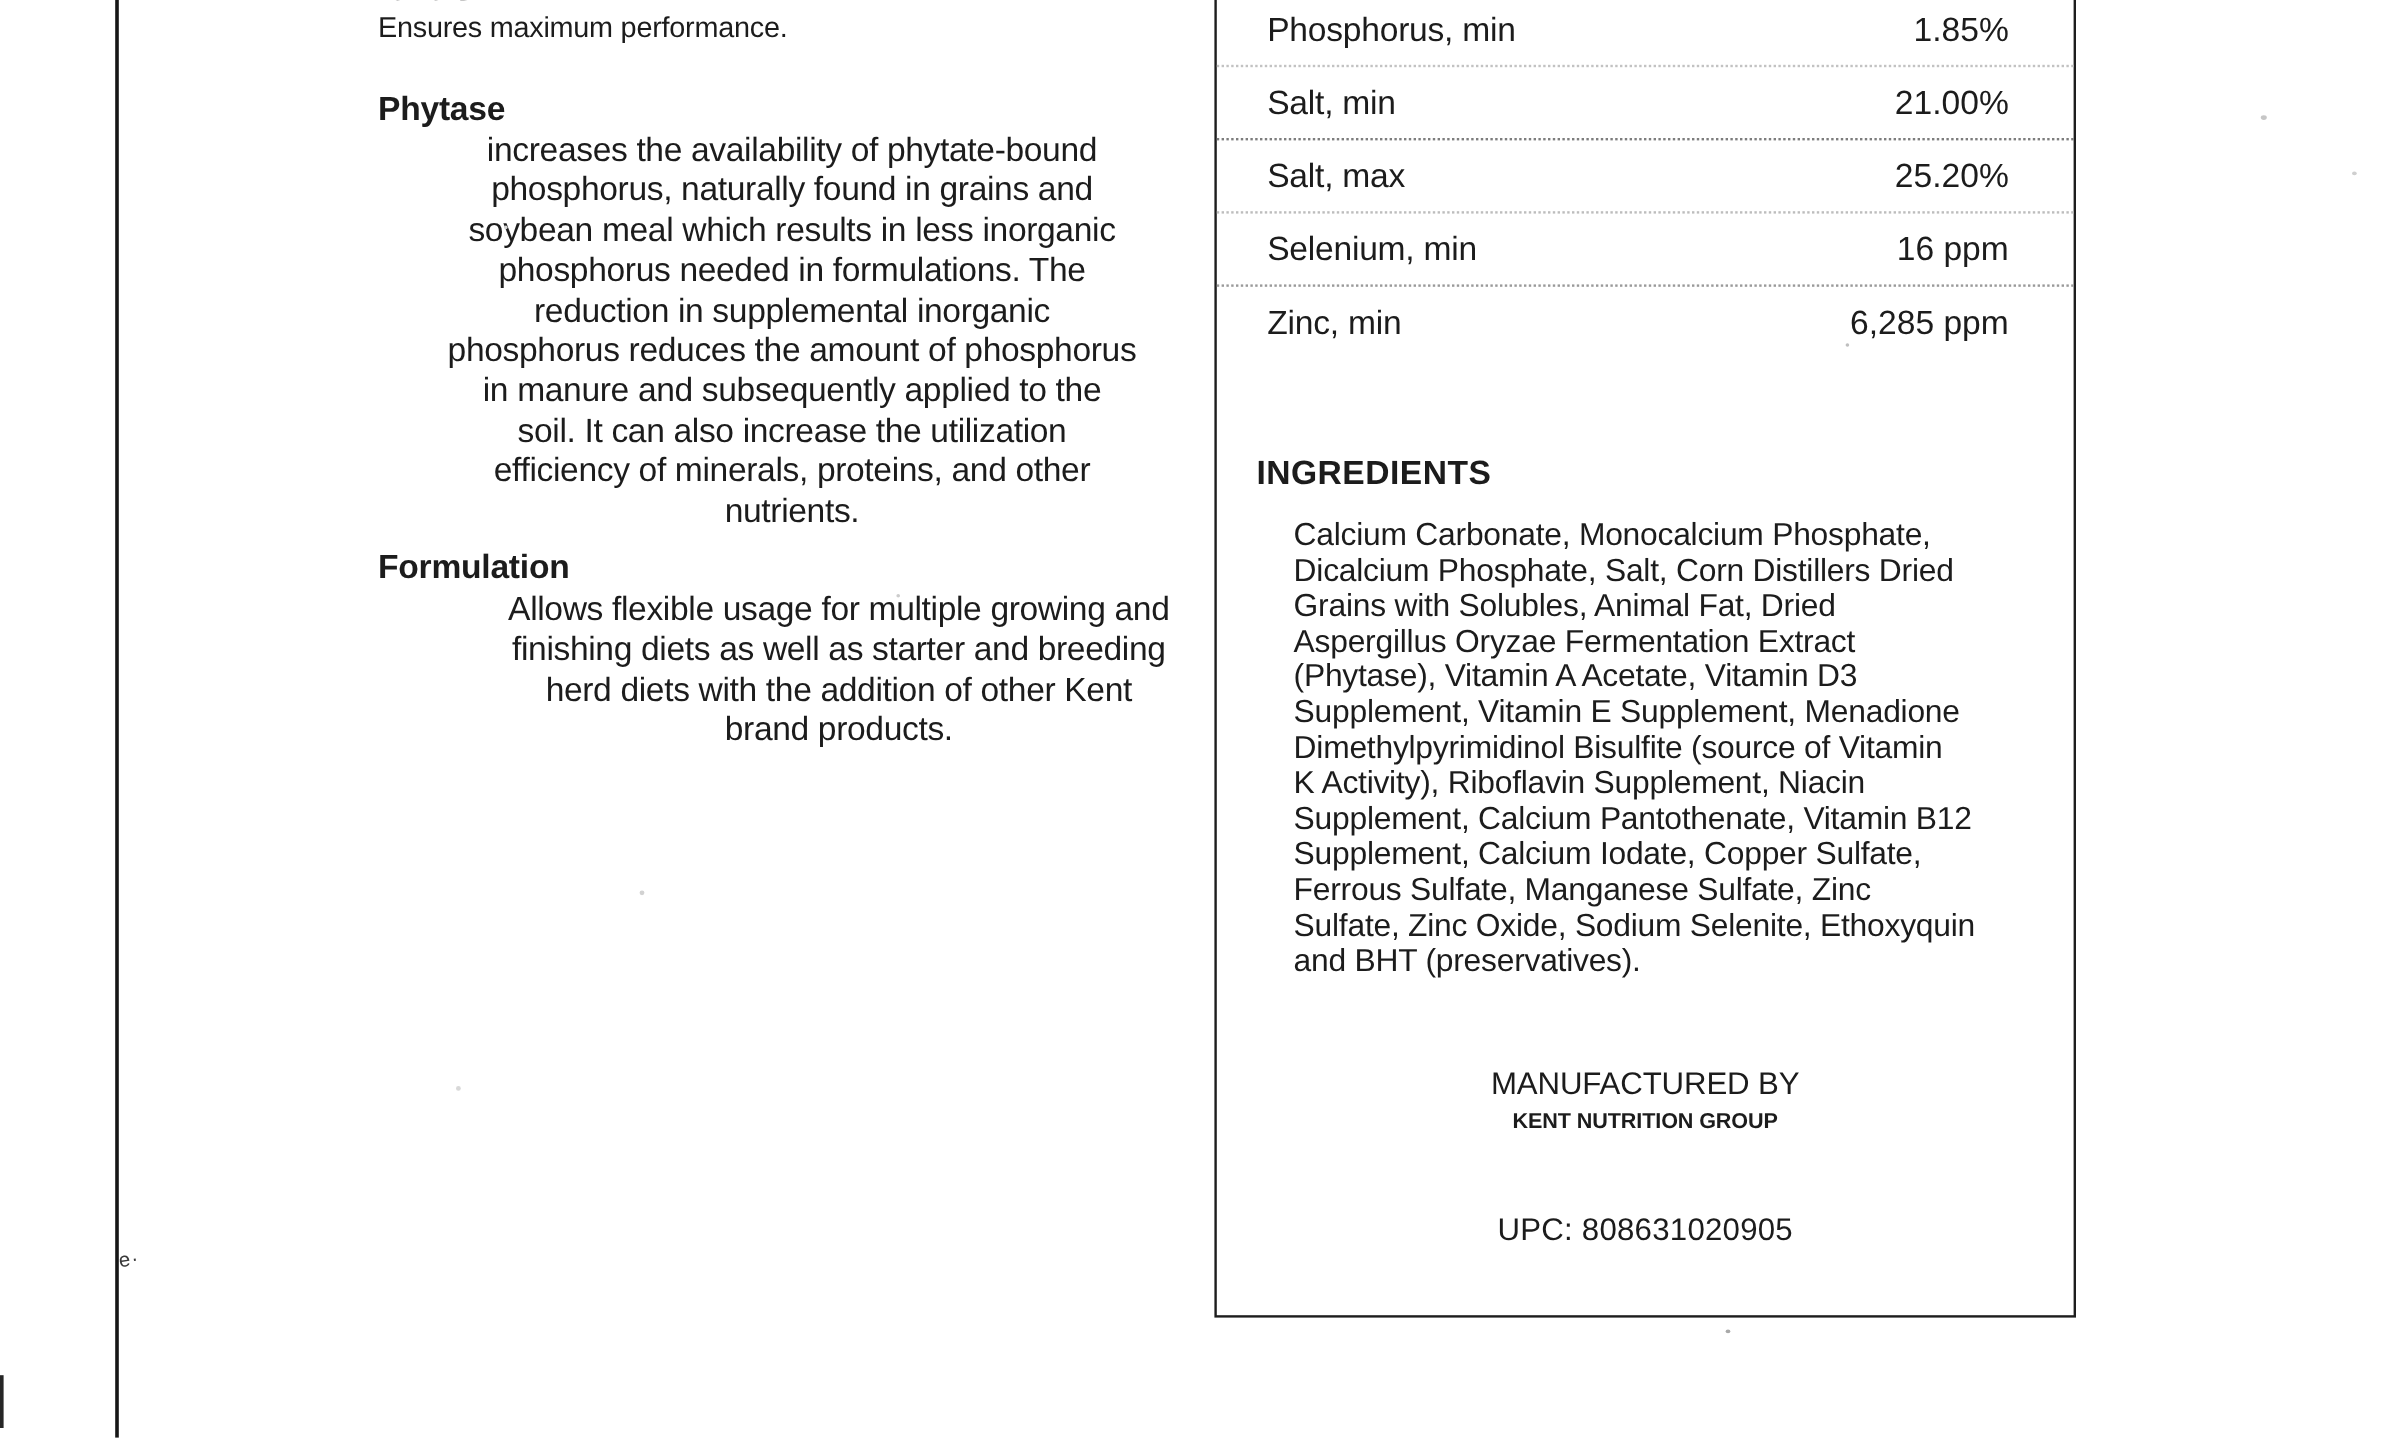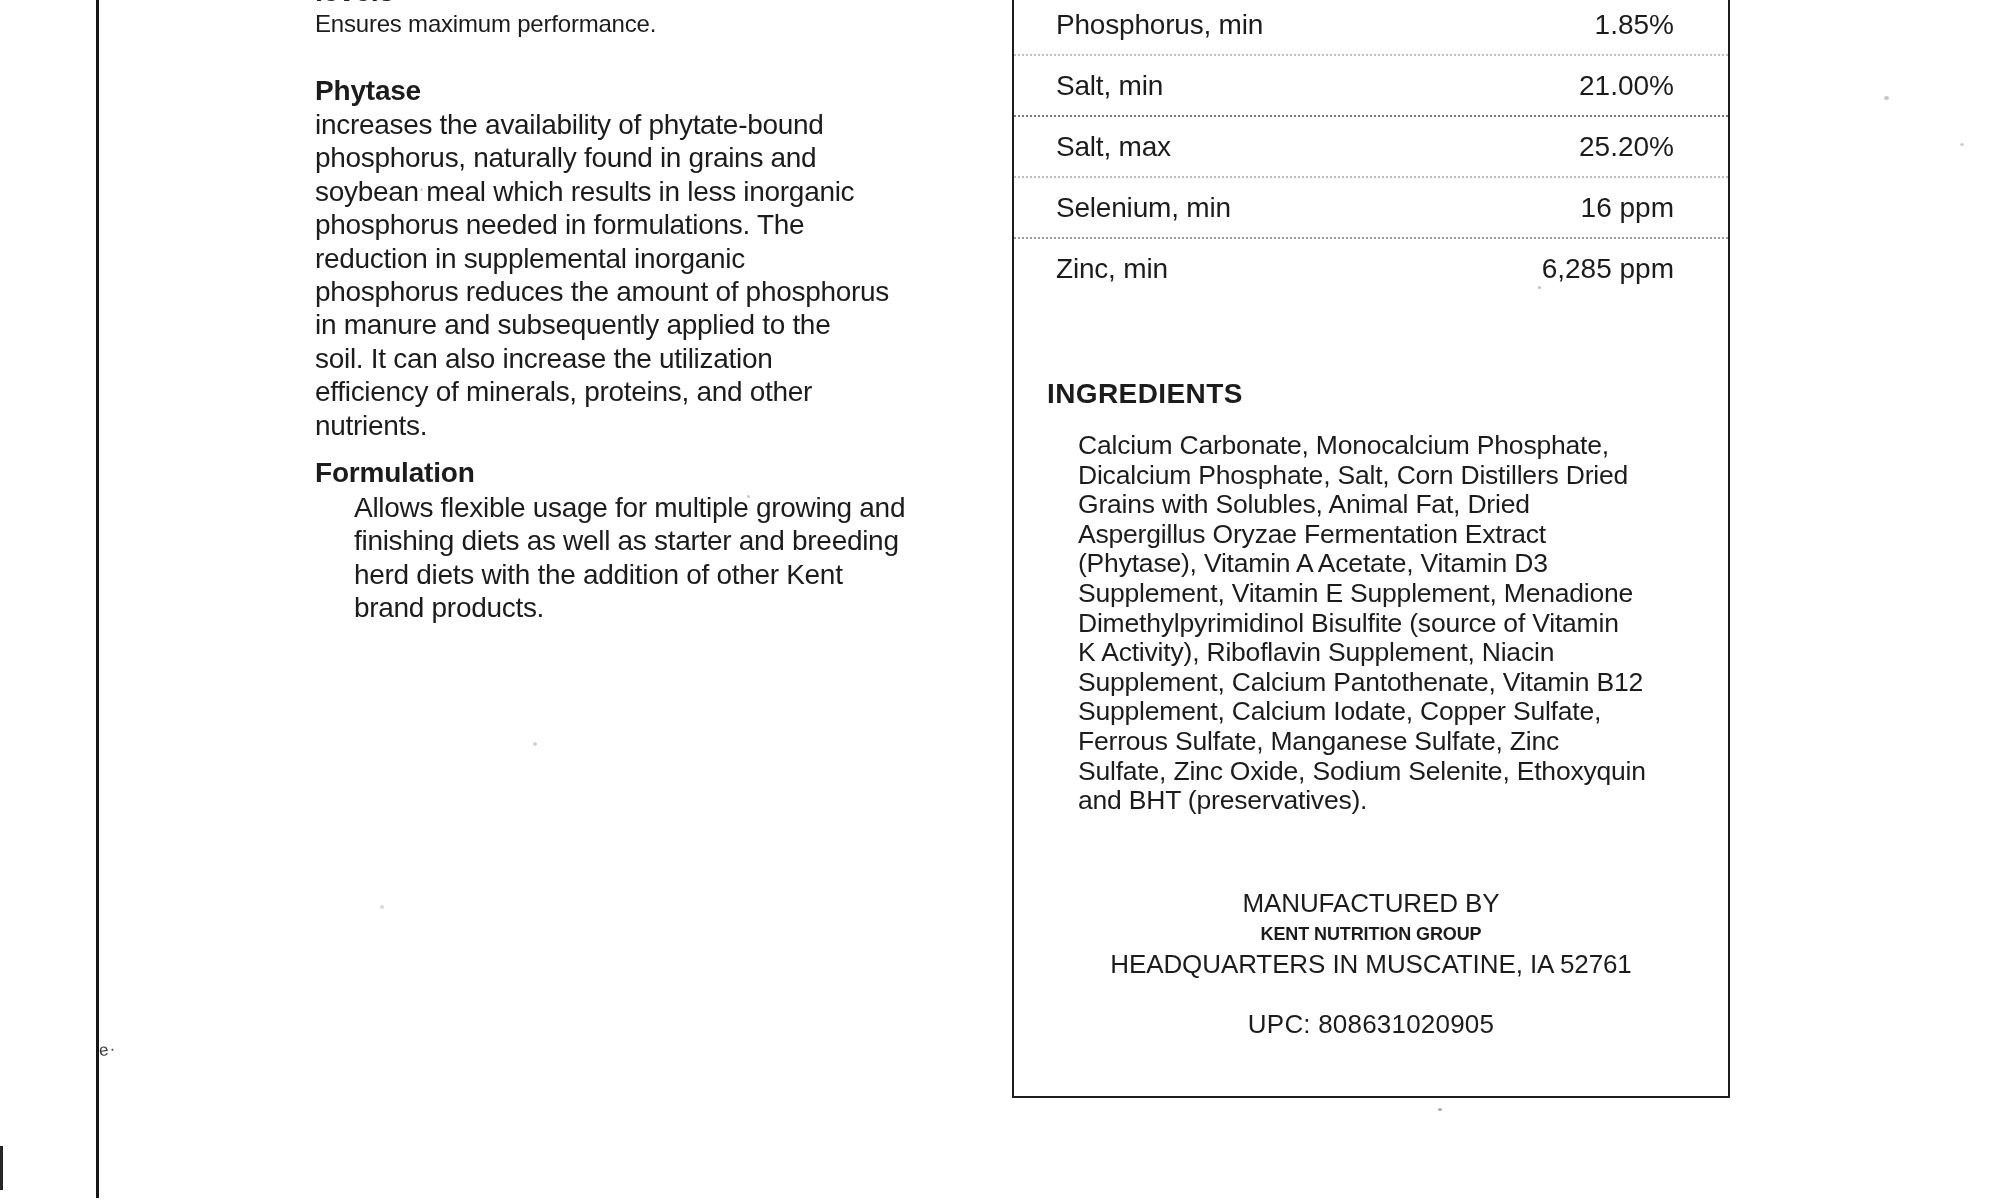--- a/index.html
+++ b/index.html
@@ -30,20 +30,21 @@
     font-size:24px;line-height:33px;letter-spacing:-0.2px;
   }
   .sec-heading{
     position:absolute;left:315px;
     font-size:28px;line-height:33px;font-weight:bold;letter-spacing:-0.2px;
   }
   .sec-body{
     position:absolute;left:315px;width:690px;
     font-size:28px;line-height:33.4px;letter-spacing:-0.3px;
     white-space:pre-line;
+    text-align:center;
   }
   .h-phytase{top:74px;}
   .p-phytase{top:108px;}
   .h-formulation{top:456px;}
   .p-formulation{top:491px;margin-left:39px;}
 
   
   .panel{
     position:absolute;left:1012px;top:-42px;width:718px;height:1140px;
     box-sizing:border-box;
@@ -159,21 +160,20 @@
 K Activity), Riboflavin Supplement, Niacin
 Supplement, Calcium Pantothenate, Vitamin B12
 Supplement, Calcium Iodate, Copper Sulfate,
 Ferrous Sulfate, Manganese Sulfate, Zinc
 Sulfate, Zinc Oxide, Sodium Selenite, Ethoxyquin
 and BHT (preservatives).</div>
 
   <div class="mfg">
     <div>MANUFACTURED BY</div>
     <div class="bold-line">KENT NUTRITION GROUP</div>
-    <div>HEADQUARTERS IN MUSCATINE, IA 52761</div>
   </div>
 
   <div class="upc-line">UPC: 808631020905</div>
 </div>
 
 <div class="margin-mark">e·</div>
 <div class="speck sp1"></div>
 <div class="speck sp2"></div>
 <div class="speck sp3"></div>
 <div class="speck sp4"></div>

